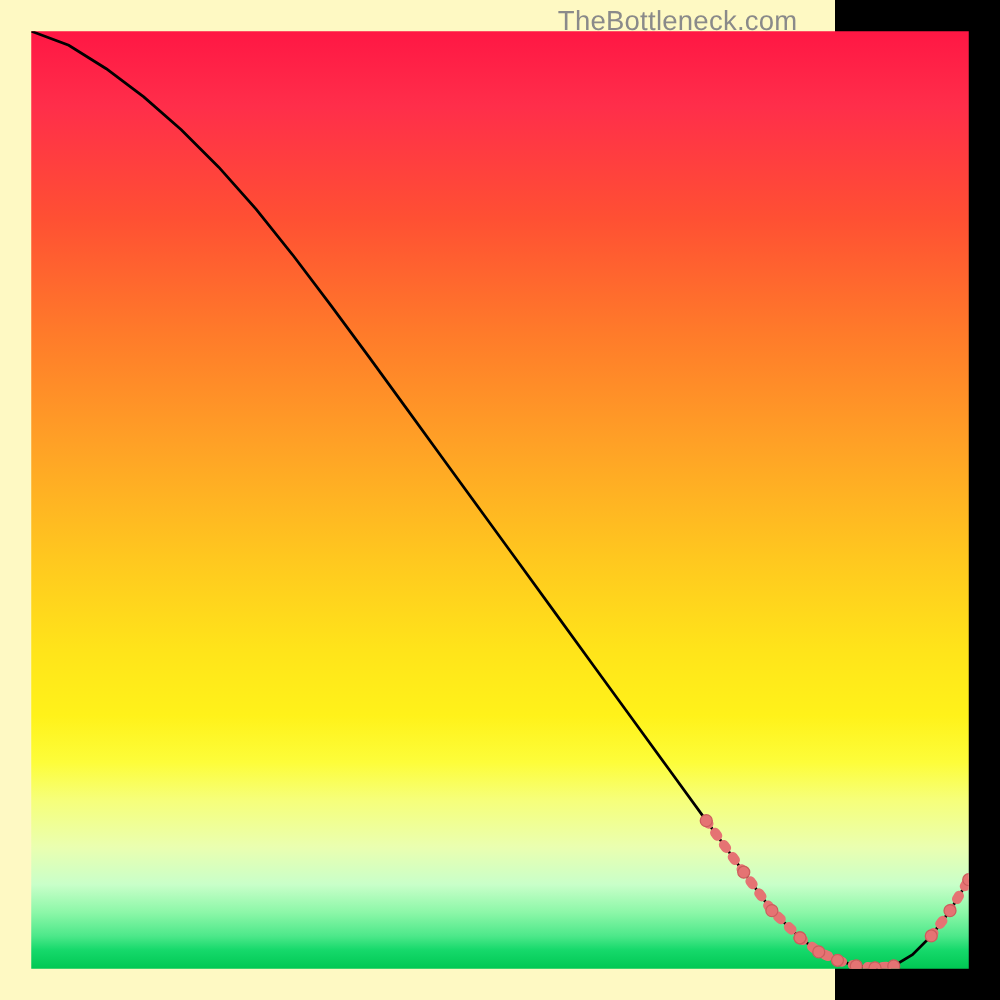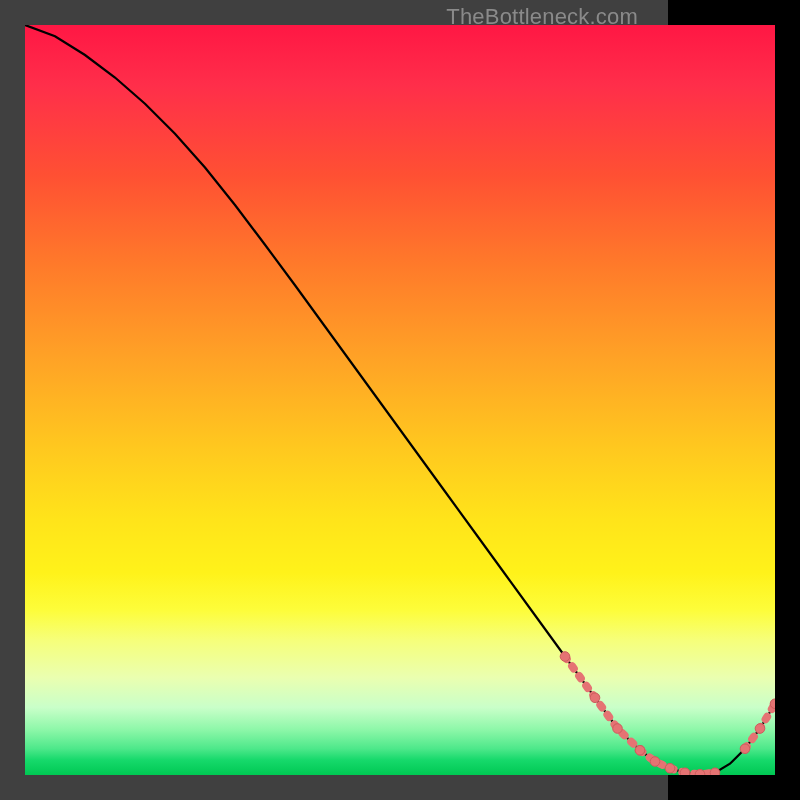--- a/index.html
+++ b/index.html
@@ -8,21 +8,21 @@
     width: 800px;
     height: 800px;
     background: #000000;
     overflow: hidden;
     font-family: Arial, Helvetica, sans-serif;
   }
   .stage {
     position: relative;
     width: 668px;
     height: 800px;
-    background: #404040;
+    background: #fef9c3;
   }
   
   .panel {
     position: absolute;
     left: 25px;
     top: 25px;
     width: 750px;
     height: 750px;
     
     background: linear-gradient(

